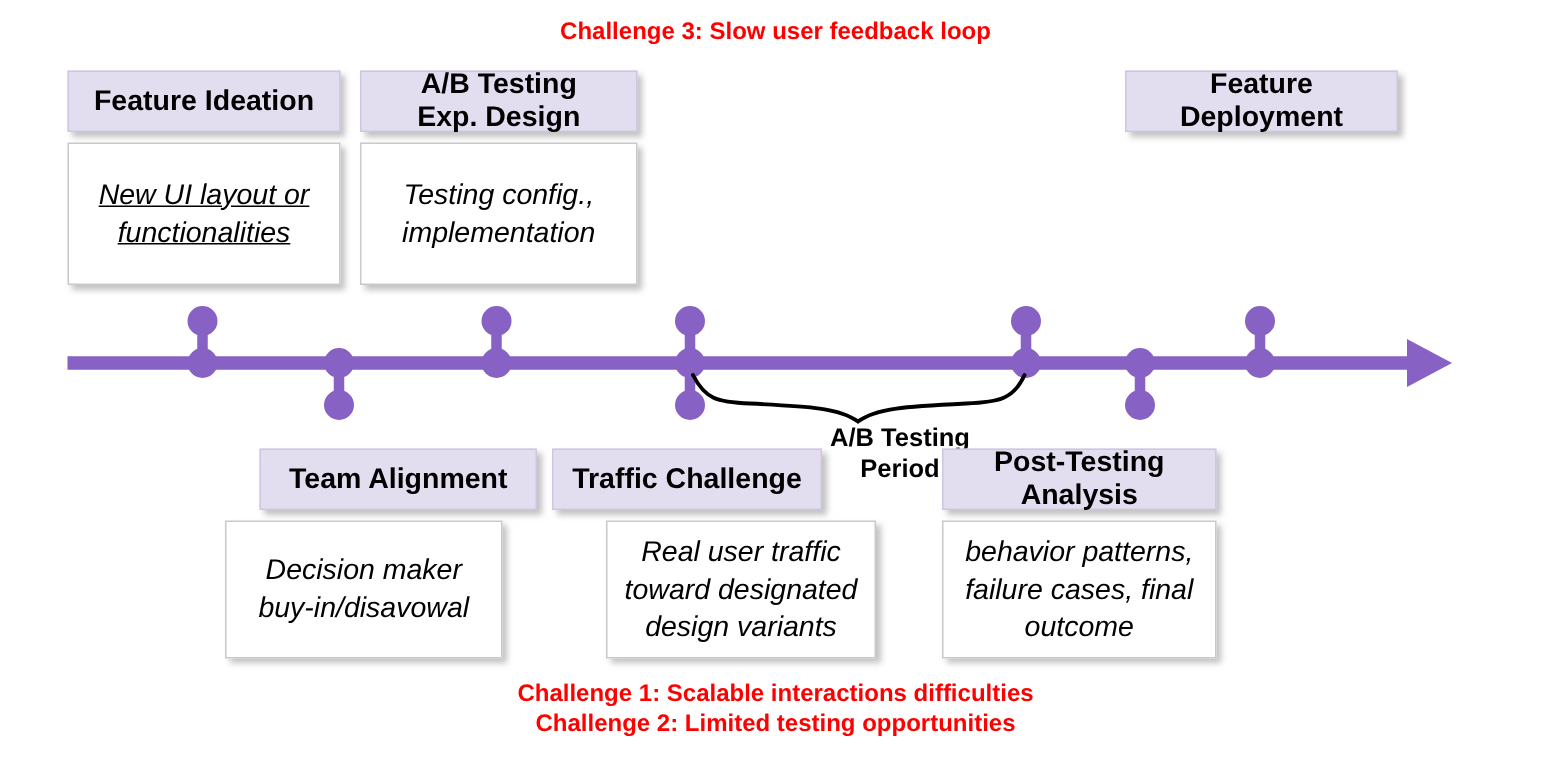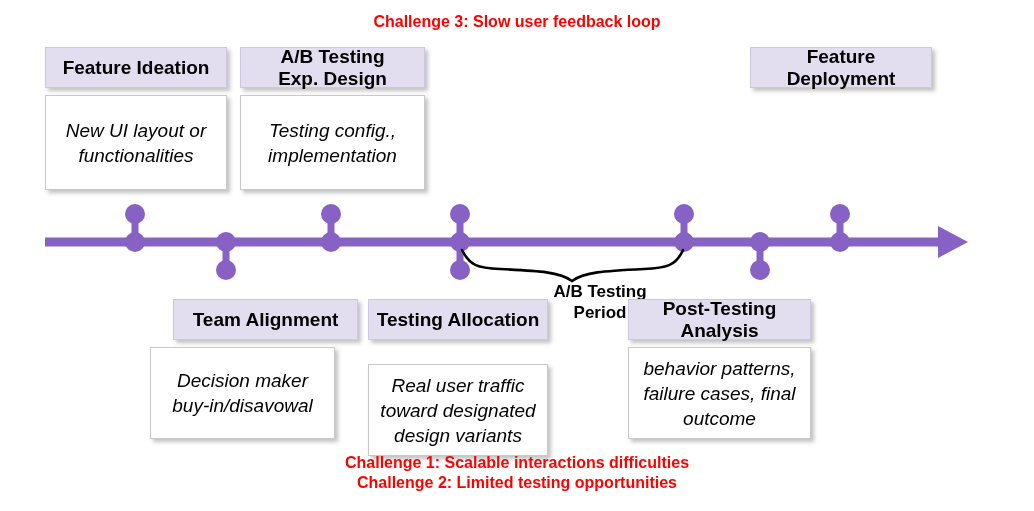--- a/index.html
+++ b/index.html
@@ -69,21 +69,21 @@
 </style>
 </head>
 <body>
 
 <div id="stage">
 
   <div class="challenge" style="left:0;top:12px;width:1034px;">Challenge 3: Slow user feedback loop</div>
 
   <div class="card" style="left:45px;top:47px;width:182px;height:143px;">
     <div class="hdr" style="width:182px;height:41px;">Feature Ideation</div>
-    <div class="body" style="top:48px;width:182px;height:95px;">New UI layout or
+    <div class="body" style="top:48px;width:182px;height:95px;text-decoration:underline;">New UI layout or
 functionalities</div>
   </div>
 
   <div class="card" style="left:240px;top:47px;width:185px;height:143px;">
     <div class="hdr" style="width:185px;height:41px;">A/B Testing
 Exp. Design</div>
     <div class="body" style="top:48px;width:185px;height:95px;">Testing config.,
 implementation</div>
   </div>
 
@@ -152,22 +152,22 @@
   <div class="brace-label" style="left:500px;top:281px;width:200px;">A/B Testing
 Period</div>
 
   <div class="card" style="left:133px;top:299px;width:185px;height:140px;">
     <div class="hdr" style="width:185px;height:41px;margin-left:40px;">Team Alignment</div>
     <div class="body" style="top:48px;width:185px;height:92px;margin-left:17px;">Decision maker
 buy-in/disavowal</div>
   </div>
 
   <div class="card" style="left:368px;top:299px;width:180px;height:140px;">
-    <div class="hdr" style="width:180px;height:41px;">Testing Allocation</div>
-    <div class="body" style="top:65px;width:180px;height:92px;">Real user traffic
+    <div class="hdr" style="width:180px;height:41px;">Traffic Challenge</div>
+    <div class="body" style="top:48px;width:180px;height:92px;margin-left:36px;">Real user traffic
 toward designated
 design variants</div>
   </div>
 
   <div class="card" style="left:628px;top:299px;width:183px;height:140px;">
     <div class="hdr" style="width:183px;height:41px;">Post-Testing
 Analysis</div>
     <div class="body" style="top:48px;width:183px;height:92px;">behavior patterns,
 failure cases, final
 outcome</div>

